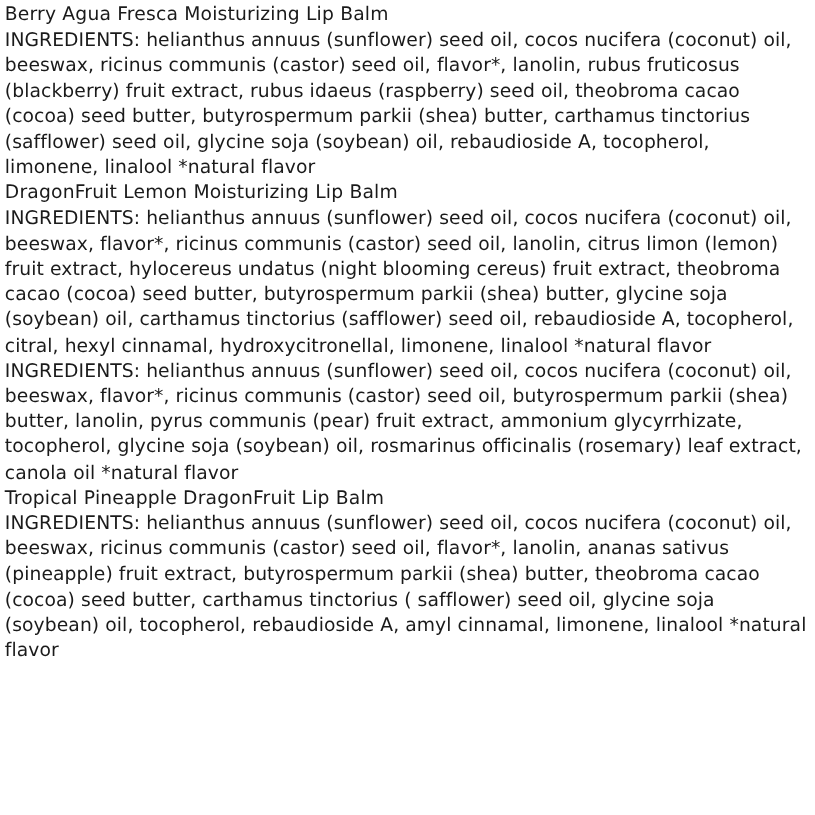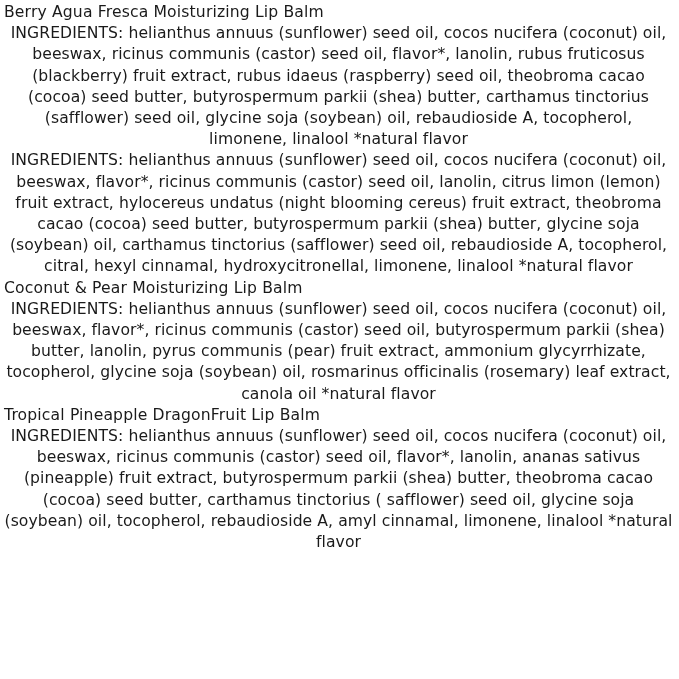--- a/index.html
+++ b/index.html
@@ -28,39 +28,39 @@
     line-height: 21.2px;
     color: #1a1a1a;
     letter-spacing: 0.01em;
     white-space: nowrap;
   }
   .ingredients {
     font-size: 15.6px;
     line-height: 21.2px;
     color: #1a1a1a;
     letter-spacing: 0.005em;
-    text-align: center;
+    text-align: left;
   }
 </style>
 </head>
 <body>
 
 <div class="page">
 
   <div class="product">
     <div class="product-name">Berry Agua Fresca Moisturizing Lip Balm</div>
     <div class="ingredients">INGREDIENTS: helianthus annuus (sunflower) seed oil, cocos nucifera (coconut) oil, beeswax, ricinus communis (castor) seed oil, flavor*, lanolin, rubus fruticosus (blackberry) fruit extract, rubus idaeus (raspberry) seed oil, theobroma cacao (cocoa) seed butter, butyrospermum parkii (shea) butter, carthamus tinctorius (safflower) seed oil, glycine soja (soybean) oil, rebaudioside A, tocopherol, limonene, linalool *natural flavor</div>
   </div>
 
   <div class="product">
+    <div class="product-name">DragonFruit Lemon Moisturizing Lip Balm</div>
     <div class="ingredients">INGREDIENTS: helianthus annuus (sunflower) seed oil, cocos nucifera (coconut) oil, beeswax, flavor*, ricinus communis (castor) seed oil, lanolin, citrus limon (lemon) fruit extract, hylocereus undatus (night blooming cereus) fruit extract, theobroma cacao (cocoa) seed butter, butyrospermum parkii (shea) butter, glycine soja (soybean) oil, carthamus tinctorius (safflower) seed oil, rebaudioside A, tocopherol, citral, hexyl cinnamal, hydroxycitronellal, limonene, linalool *natural flavor</div>
   </div>
 
   <div class="product">
-    <div class="product-name">Coconut &amp; Pear Moisturizing Lip Balm</div>
     <div class="ingredients">INGREDIENTS: helianthus annuus (sunflower) seed oil, cocos nucifera (coconut) oil, beeswax, flavor*, ricinus communis (castor) seed oil, butyrospermum parkii (shea) butter, lanolin, pyrus communis (pear) fruit extract, ammonium glycyrrhizate, tocopherol, glycine soja (soybean) oil, rosmarinus officinalis (rosemary) leaf extract, canola oil *natural flavor</div>
   </div>
 
   <div class="product">
     <div class="product-name">Tropical Pineapple DragonFruit Lip Balm</div>
     <div class="ingredients">INGREDIENTS: helianthus annuus (sunflower) seed oil, cocos nucifera (coconut) oil, beeswax, ricinus communis (castor) seed oil, flavor*, lanolin, ananas sativus (pineapple) fruit extract, butyrospermum parkii (shea) butter, theobroma cacao (cocoa) seed butter, carthamus tinctorius ( safflower) seed oil, glycine soja (soybean) oil, tocopherol, rebaudioside A, amyl cinnamal, limonene, linalool *natural flavor</div>
   </div>
 
 </div>
 

